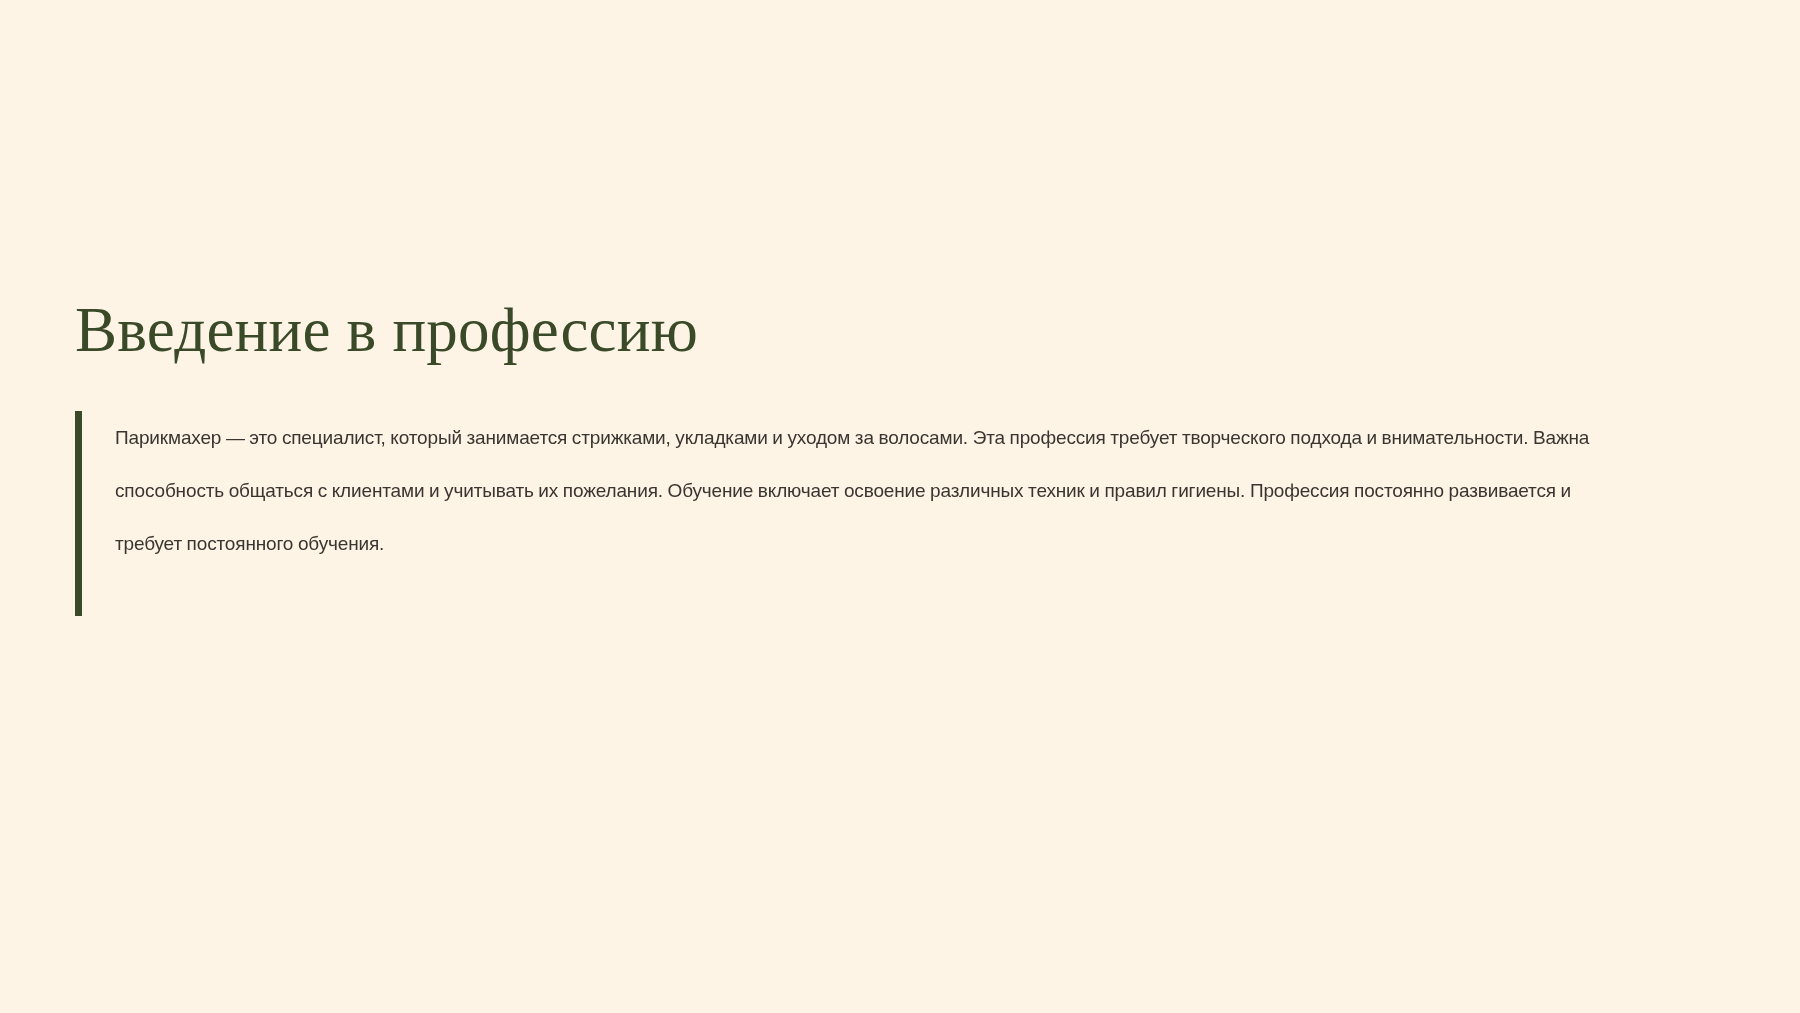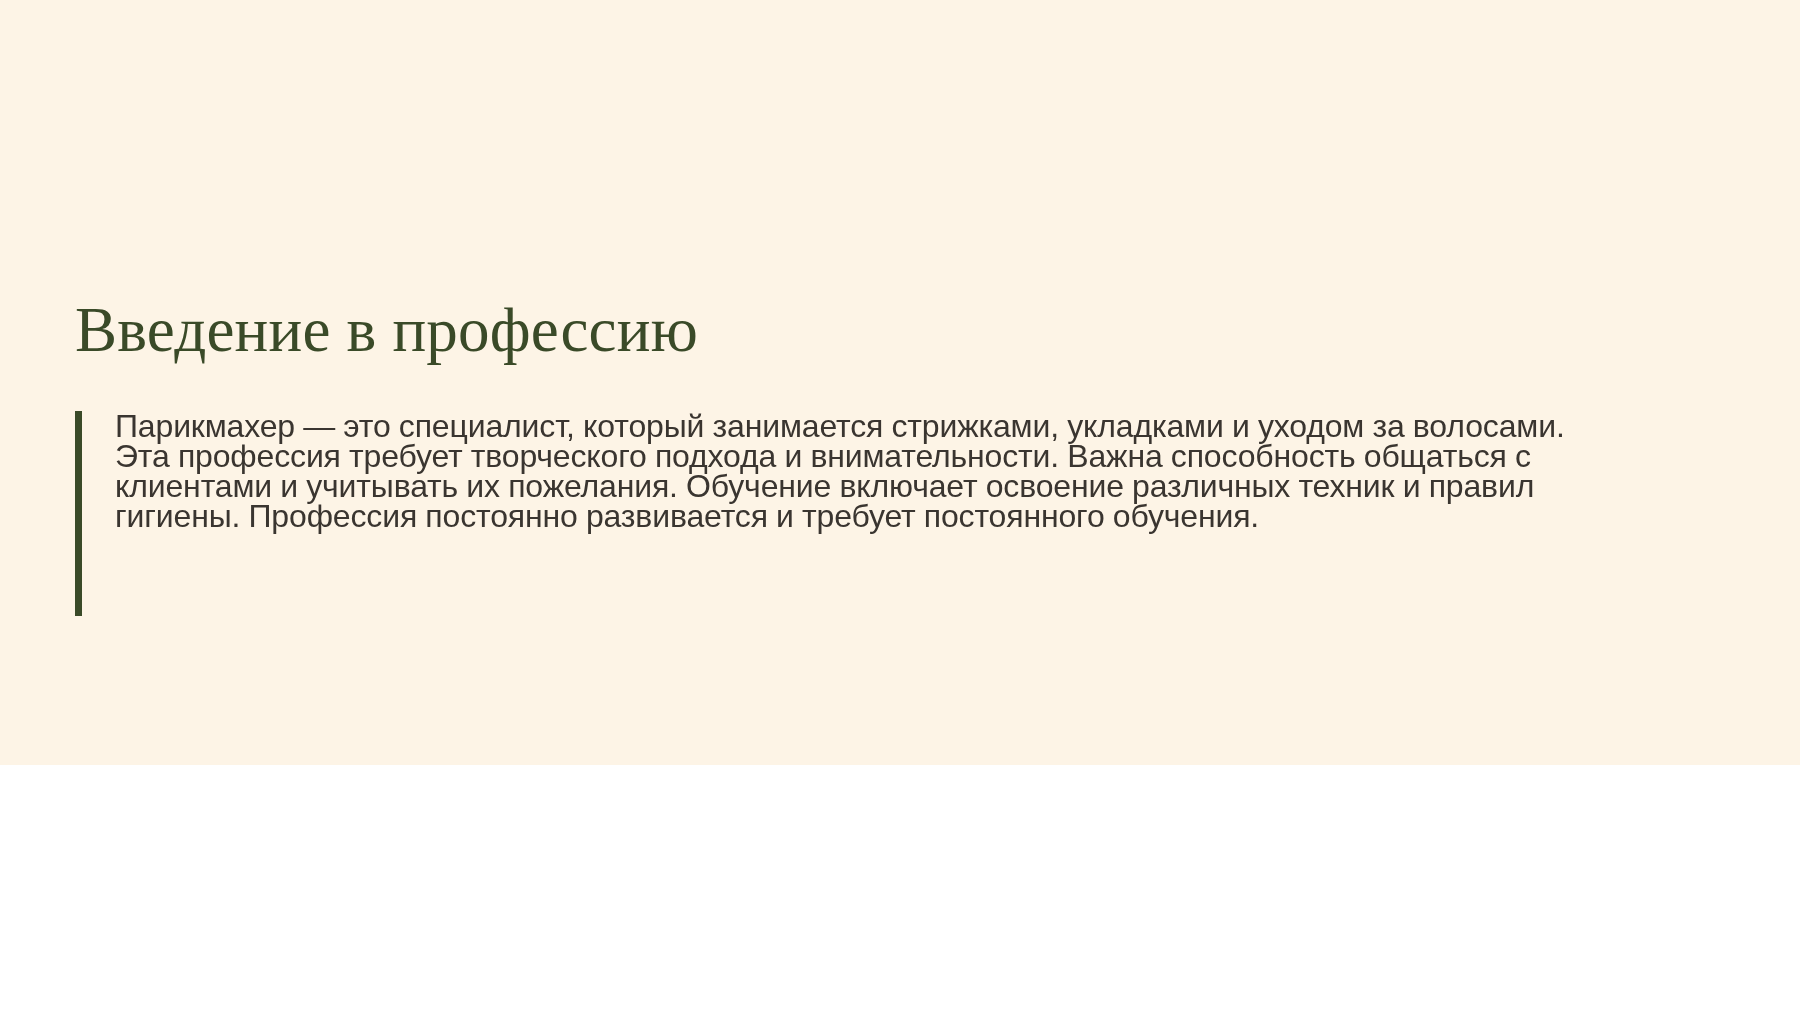--- a/index.html
+++ b/index.html
@@ -11,21 +11,21 @@
   body {
     width: 1800px;
     height: 1013px;
     overflow: hidden;
     font-family: "Liberation Sans", sans-serif;
   }
 
   .slide {
     position: relative;
     width: 1800px;
-    height: 765px;
+    height: 1013px;
     background: #fdf4e6;
     box-sizing: border-box;
   }
 
   .slide-content {
     position: absolute;
     left: 75px;
     top: 295px;
     width: 1600px;
   }
@@ -57,23 +57,23 @@
     width: 7px;
     height: 205px;
     background: #3a4a28;
   }
 
   .body-text {
     margin: 0;
     padding: 0;
     width: 1510px;
     font-family: "Liberation Sans", "DejaVu Sans", sans-serif;
-    font-size: 32px;
+    font-size: 19px;
     font-weight: 400;
-    line-height: 30px;
+    line-height: 53px;
     color: #3a3530;
     letter-spacing: -0.15px;
     text-align: left;
     word-spacing: -0.5px;
   }
 </style>
 </head>
 <body>
 
 <div class="slide">

